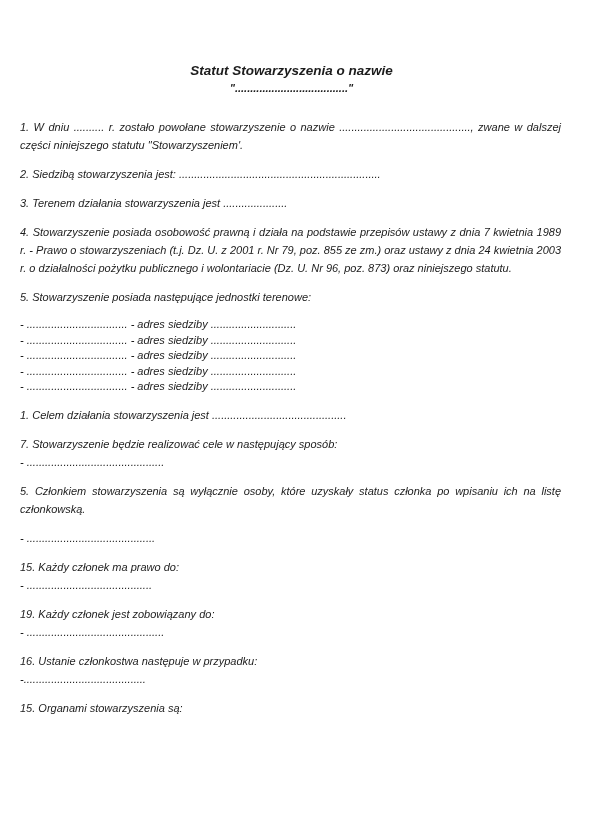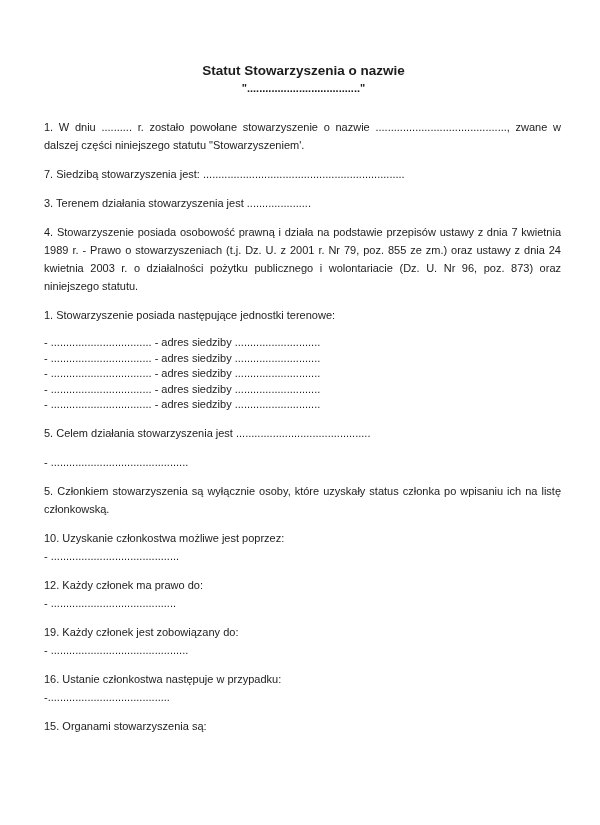--- a/index.html
+++ b/index.html
@@ -5,26 +5,27 @@
   html, body {
     margin: 0;
     padding: 0;
     background: #ffffff;
   }
   .page {
     width: 600px;
     height: 794px;
     box-sizing: border-box;
     background: #ffffff;
-    padding: 62px 37px 0 44px;
+    padding: 62px 37px 0 20px;
     font-family: "Liberation Sans", "DejaVu Sans", sans-serif;
     font-size: 11px;
     line-height: 18px;
     color: #1c1c1c;
     overflow: hidden;
+    font-style: italic;
   }
   .title-block {
     margin-bottom: 22px;
   }
   .doc-title {
     font-size: 13.5px;
     font-weight: 700;
     text-align: center;
     line-height: 17px;
   }
@@ -60,53 +61,53 @@
 
 <div class="page">
 
   <div class="title-block">
     <div class="doc-title">Statut Stowarzyszenia o nazwie</div>
     <div class="doc-subtitle">"....................................."</div>
   </div>
 
   <p class="para">1. W dniu .......... r. zostało powołane stowarzyszenie o nazwie ..........................................., zwane w dalszej części niniejszego statutu "Stowarzyszeniem'.</p>
 
-  <p class="para">7. Siedzibą stowarzyszenia jest: ..................................................................</p>
+  <p class="para">2. Siedzibą stowarzyszenia jest: ..................................................................</p>
 
   <p class="para">3. Terenem działania stowarzyszenia jest  .....................</p>
 
   <p class="para">4. Stowarzyszenie posiada osobowość prawną i działa na podstawie przepisów ustawy z dnia 7 kwietnia 1989 r. - Prawo o stowarzyszeniach (t.j. Dz. U. z 2001 r. Nr 79, poz. 855 ze zm.) oraz ustawy z dnia 24 kwietnia 2003 r. o działalności pożytku publicznego i wolontariacie (Dz. U. Nr 96, poz. 873) oraz niniejszego statutu.</p>
 
-  <p class="para">1. Stowarzyszenie posiada następujące jednostki terenowe:</p>
+  <p class="para">5. Stowarzyszenie posiada następujące jednostki terenowe:</p>
 
   <div class="branches">
     <div class="branch-line">- ................................. - adres siedziby ............................</div>
     <div class="branch-line">- ................................. - adres siedziby ............................</div>
     <div class="branch-line">- ................................. - adres siedziby ............................</div>
     <div class="branch-line">- ................................. - adres siedziby ............................</div>
     <div class="branch-line">- ................................. - adres siedziby ............................</div>
   </div>
 
-  <p class="para">5. Celem działania stowarzyszenia jest ............................................</p>
+  <p class="para">1. Celem działania stowarzyszenia jest ............................................</p>
 
   <div class="para">
+    <div>7. Stowarzyszenie  będzie realizować cele w następujący sposób:</div>
     <div class="blank-line">- .............................................</div>
   </div>
 
 
   <p class="para">5. Członkiem stowarzyszenia są wyłącznie osoby, które uzyskały status członka po wpisaniu ich na listę członkowską.</p>
 
   <div class="para">
-    <div>10. Uzyskanie członkostwa możliwe jest poprzez:</div>
     <div class="blank-line">- ..........................................</div>
   </div>
 
 
   <div class="para">
-    <div>12. Każdy członek ma prawo do:</div>
+    <div>15. Każdy członek ma prawo do:</div>
     <div class="blank-line">- .........................................</div>
   </div>
 
   <div class="para">
     <div>19. Każdy członek jest zobowiązany do:</div>
     <div class="blank-line">- .............................................</div>
   </div>
 
   <div class="para">
     <div>16. Ustanie członkostwa następuje w przypadku:</div>

